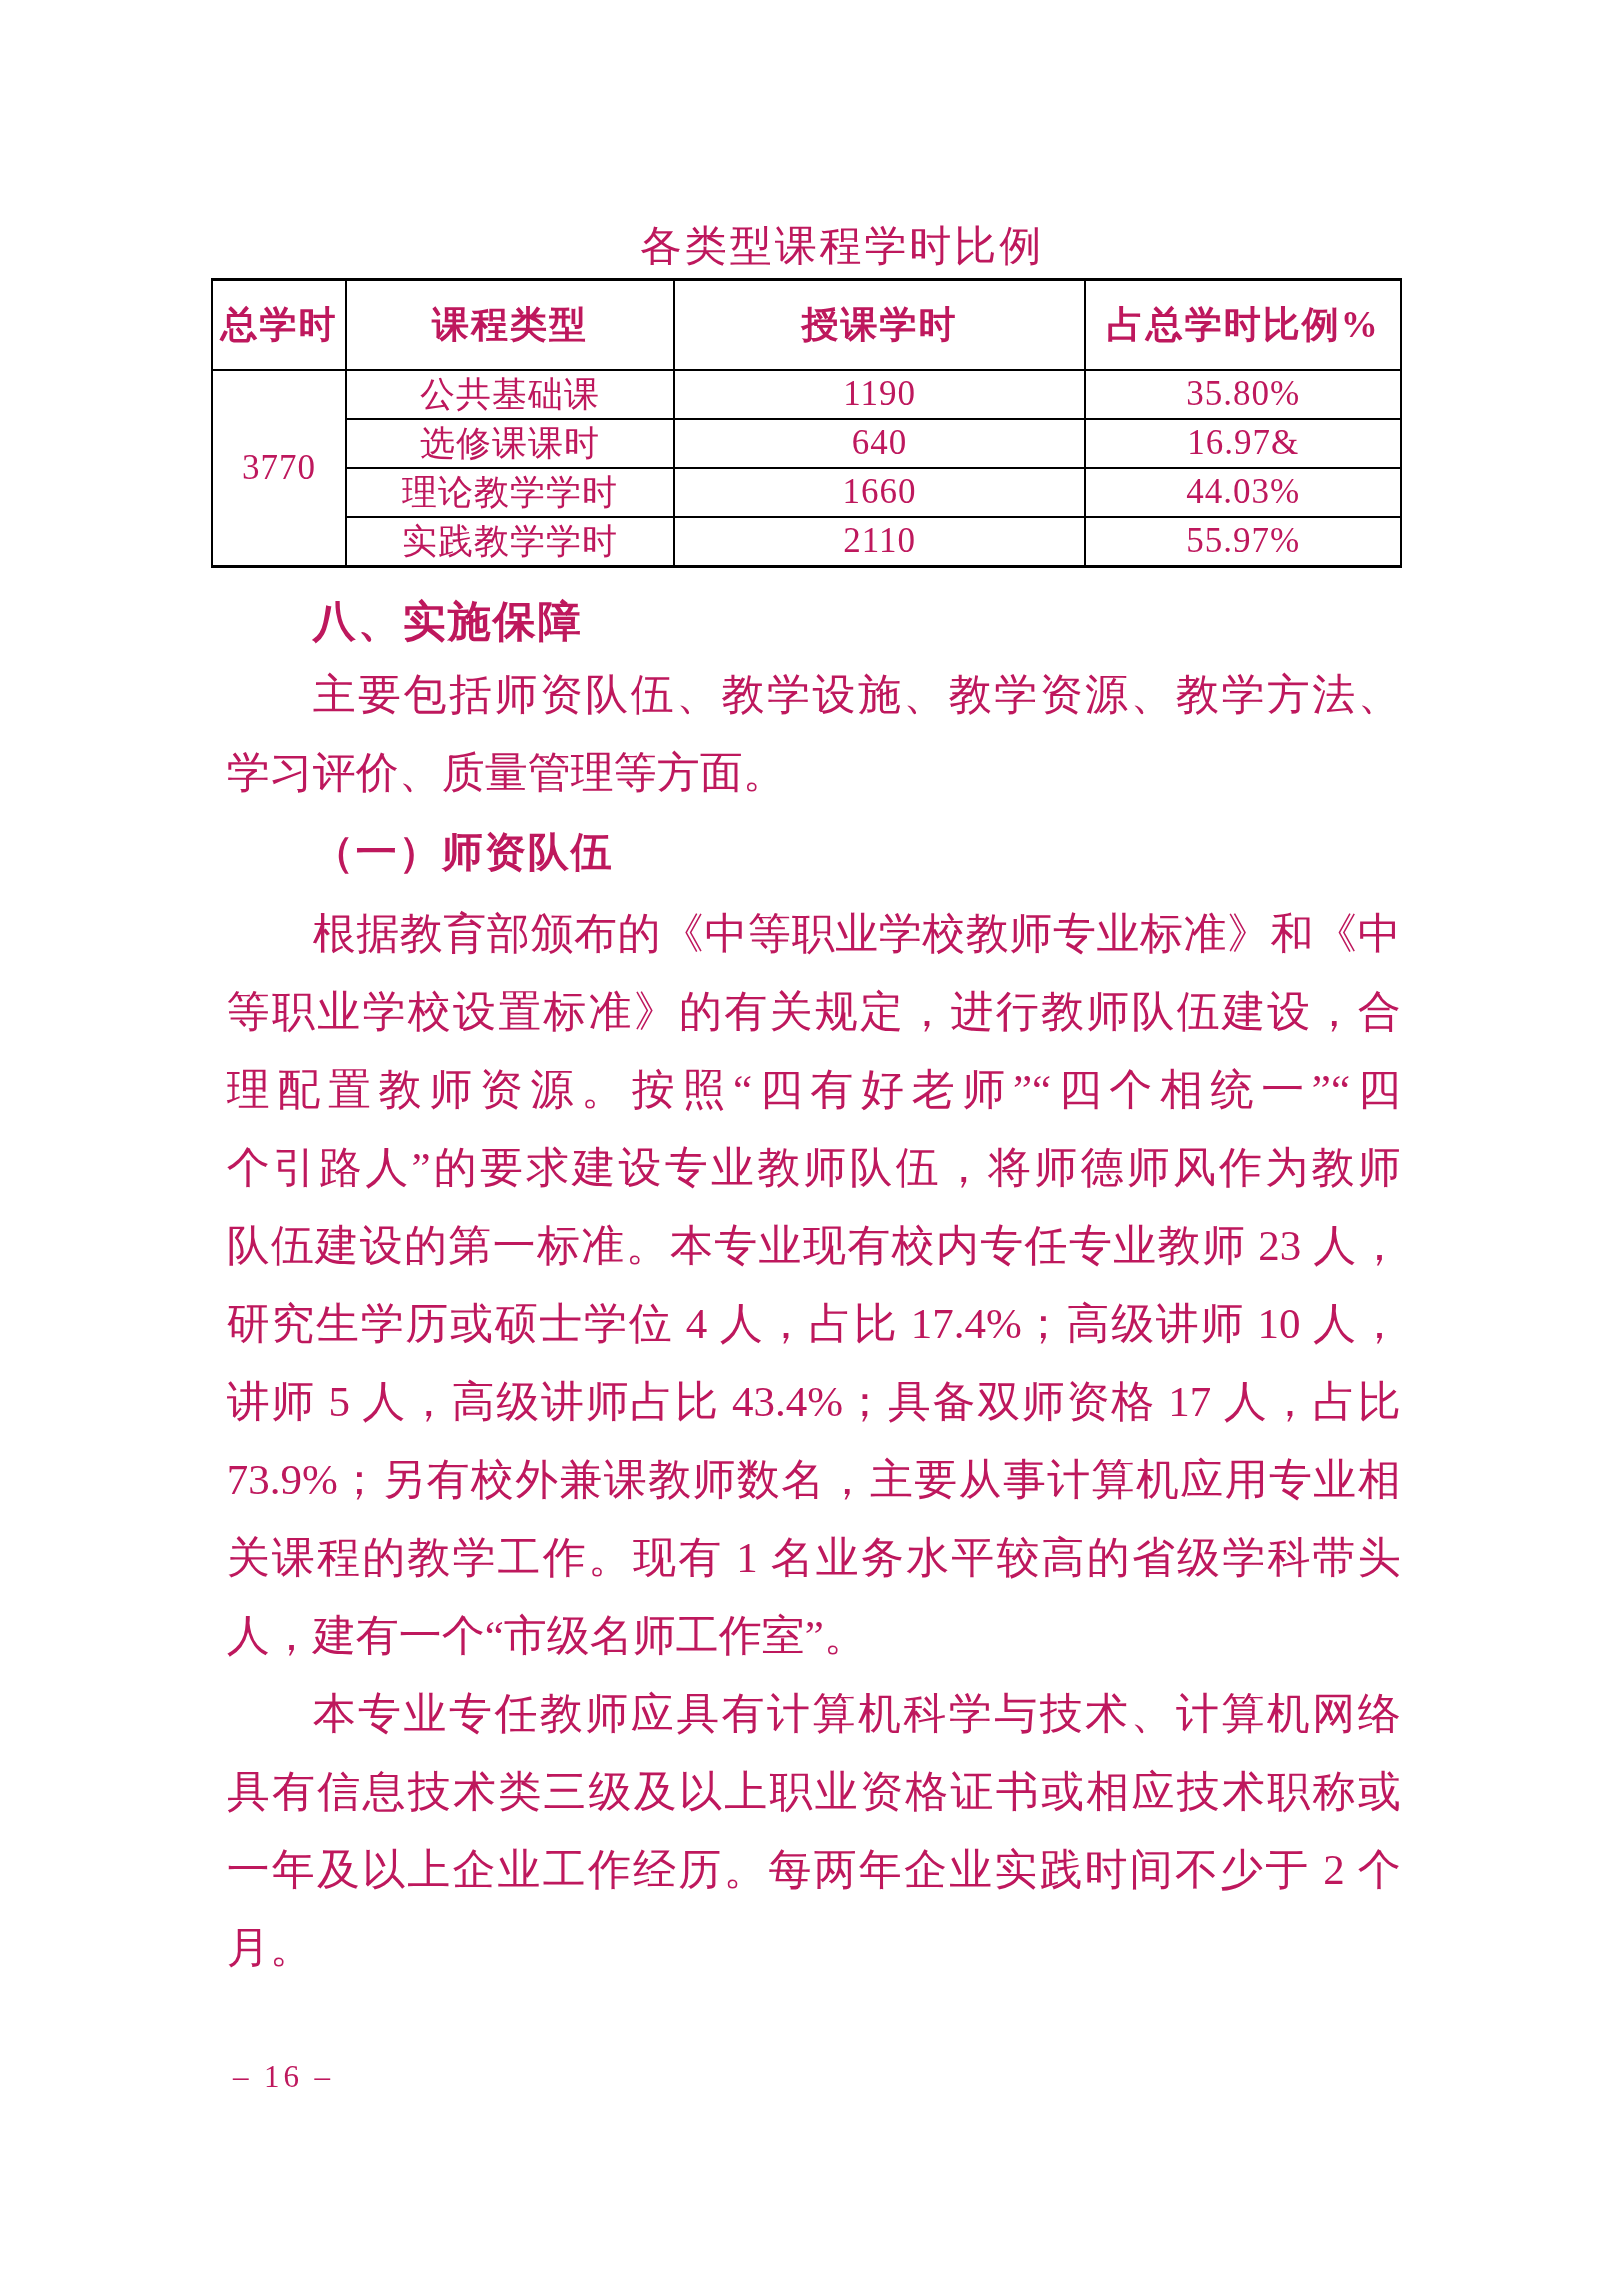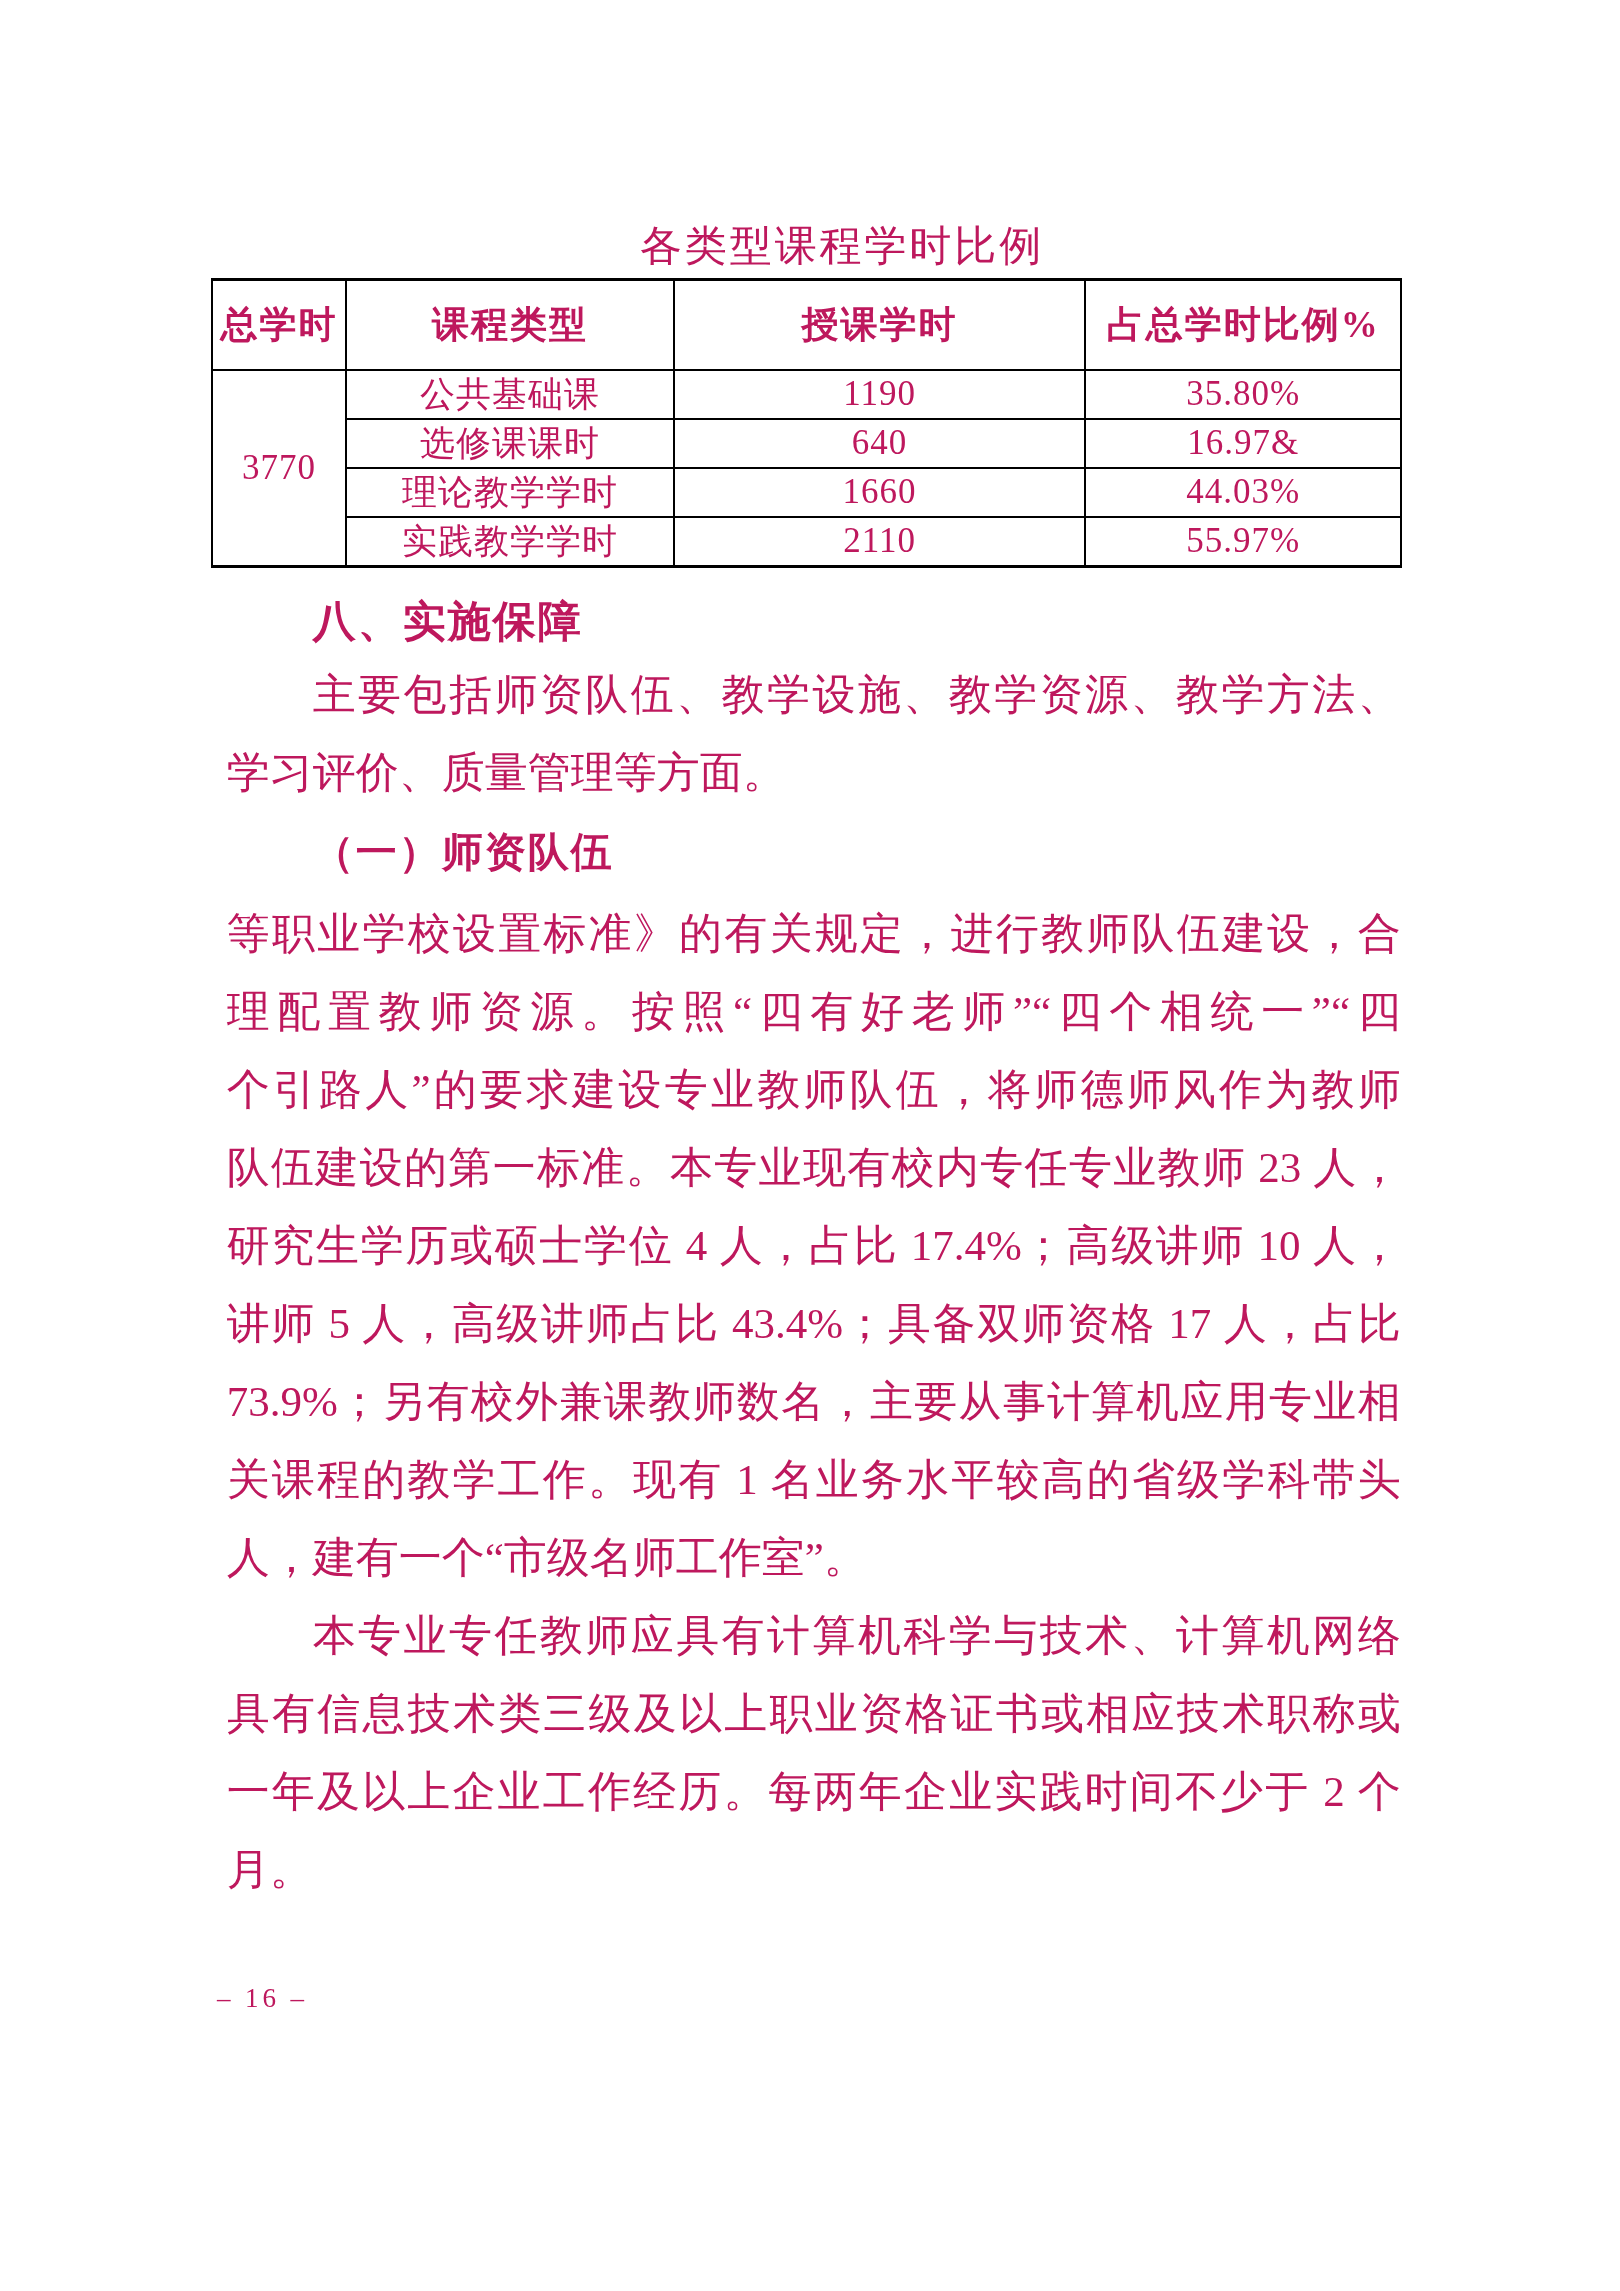--- a/index.html
+++ b/index.html
@@ -82,22 +82,22 @@
     line-height: 78px;
     letter-spacing: 0;
   }
   .line.just {
     text-align: justify;
     text-align-last: justify;
   }
   .line.indent { padding-left: 86px; }
   .page-number {
     margin-top: 69px;
-    margin-left: 6px;
-    font-size: 27px;
+    margin-left: 22px;
+    font-size: 31px;
     line-height: 41px;
     letter-spacing: 3.9px;
   }
 </style>
 </head>
 <body>
 
 <div class="page">
 
   <div class="doc-title">各类型课程学时比例</div>
@@ -147,20 +147,21 @@
   <div class="text-block">
 
     <div class="para gap-sm">
       <div class="line just indent">主要包括师资队伍、教学设施、教学资源、教学方法、</div>
       <div class="line">学习评价、质量管理等方面。</div>
     </div>
 
     <h3 class="subsection-heading" style="margin-left:0;">（一）师资队伍</h3>
 
     <div class="para gap-md">
+      <div class="line just indent">根据教育部颁布的《中等职业学校教师专业标准》和《中</div>
       <div class="line just">等职业学校设置标准》的有关规定，进行教师队伍建设，合</div>
       <div class="line just">理配置教师资源。按照“四有好老师”“四个相统一”“四</div>
       <div class="line just">个引路人”的要求建设专业教师队伍，将师德师风作为教师</div>
       <div class="line just">队伍建设的第一标准。本专业现有校内专任专业教师 23 人，</div>
       <div class="line just">研究生学历或硕士学位 4 人，占比 17.4%；高级讲师 10 人，</div>
       <div class="line just">讲师 5 人，高级讲师占比 43.4%；具备双师资格 17 人，占比</div>
       <div class="line just">73.9%；另有校外兼课教师数名，主要从事计算机应用专业相</div>
       <div class="line just">关课程的教学工作。现有 1 名业务水平较高的省级学科带头</div>
       <div class="line">人，建有一个“市级名师工作室”。</div>
     </div>

